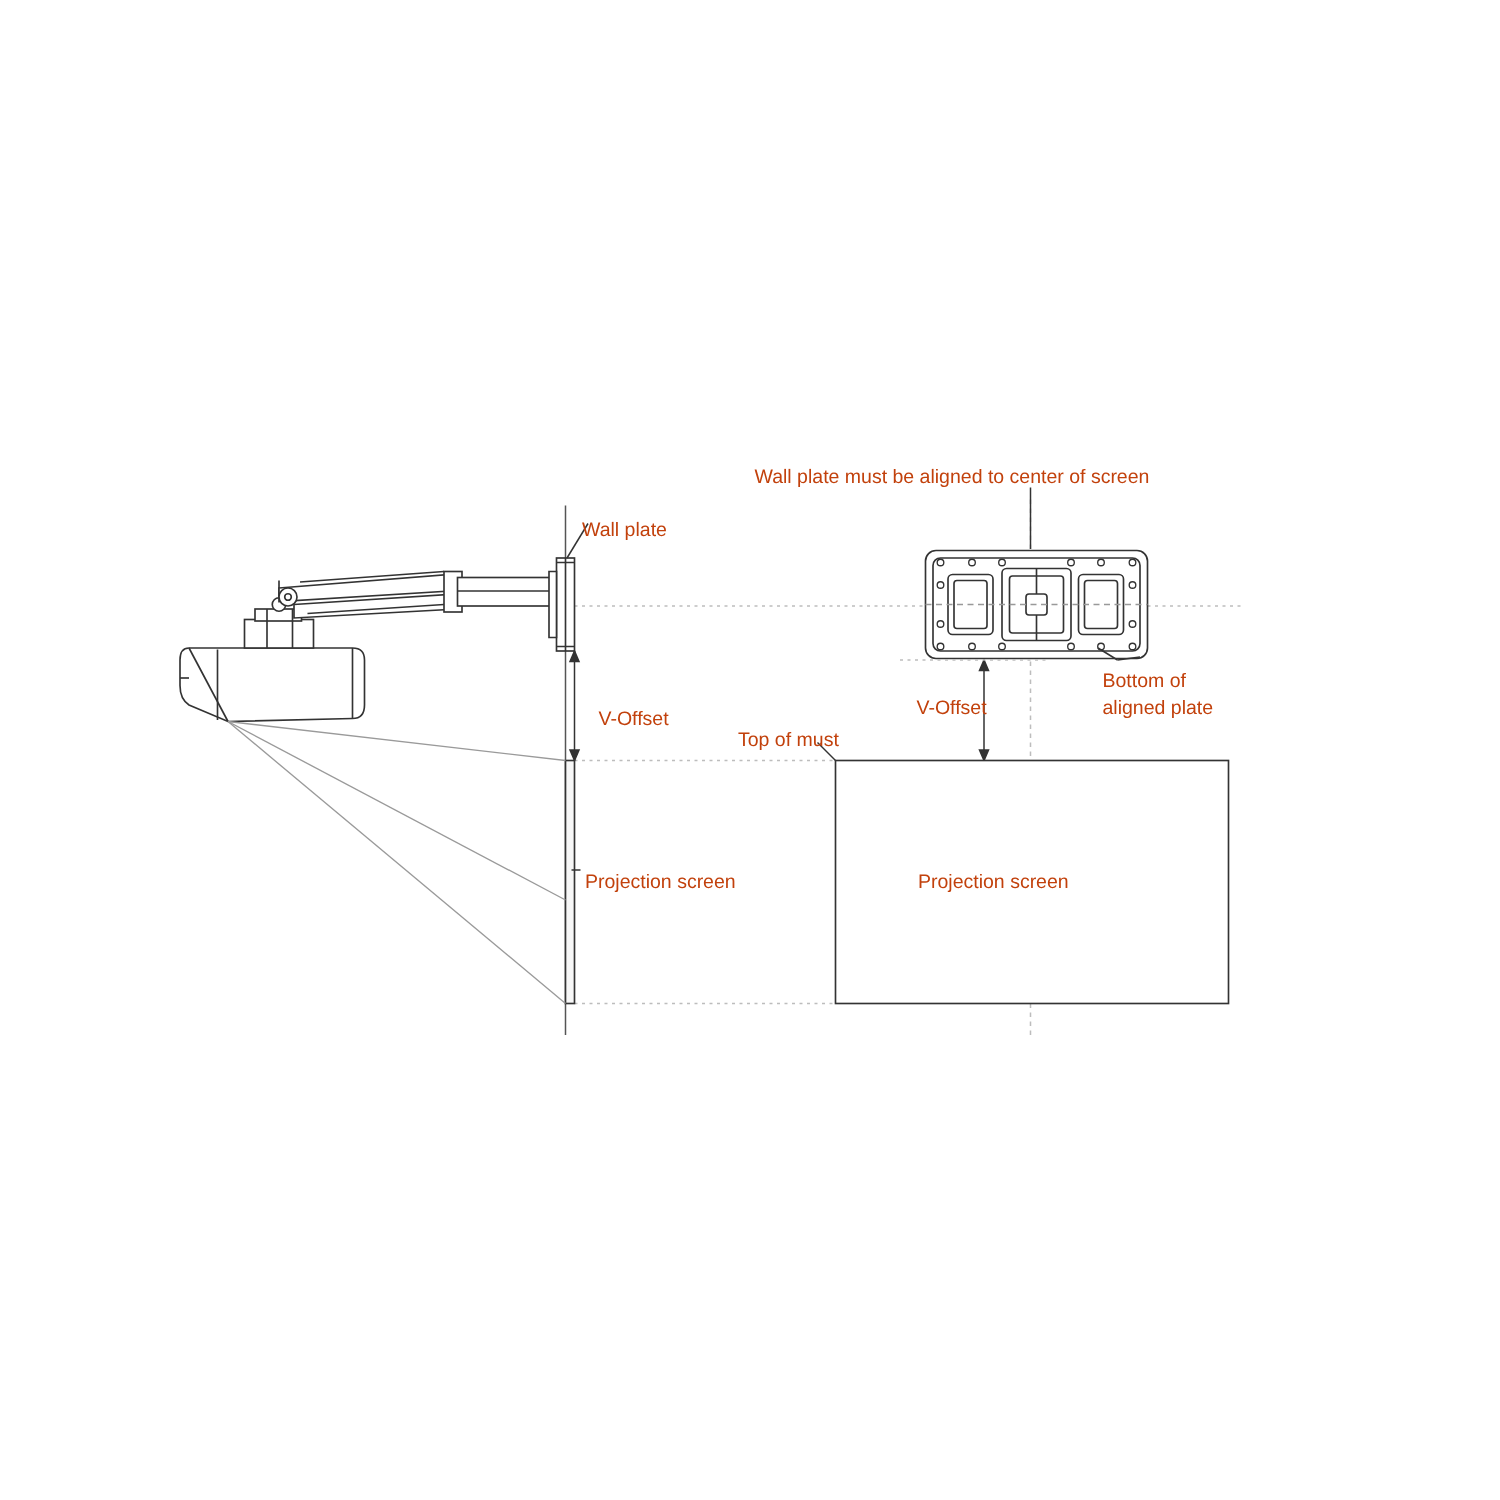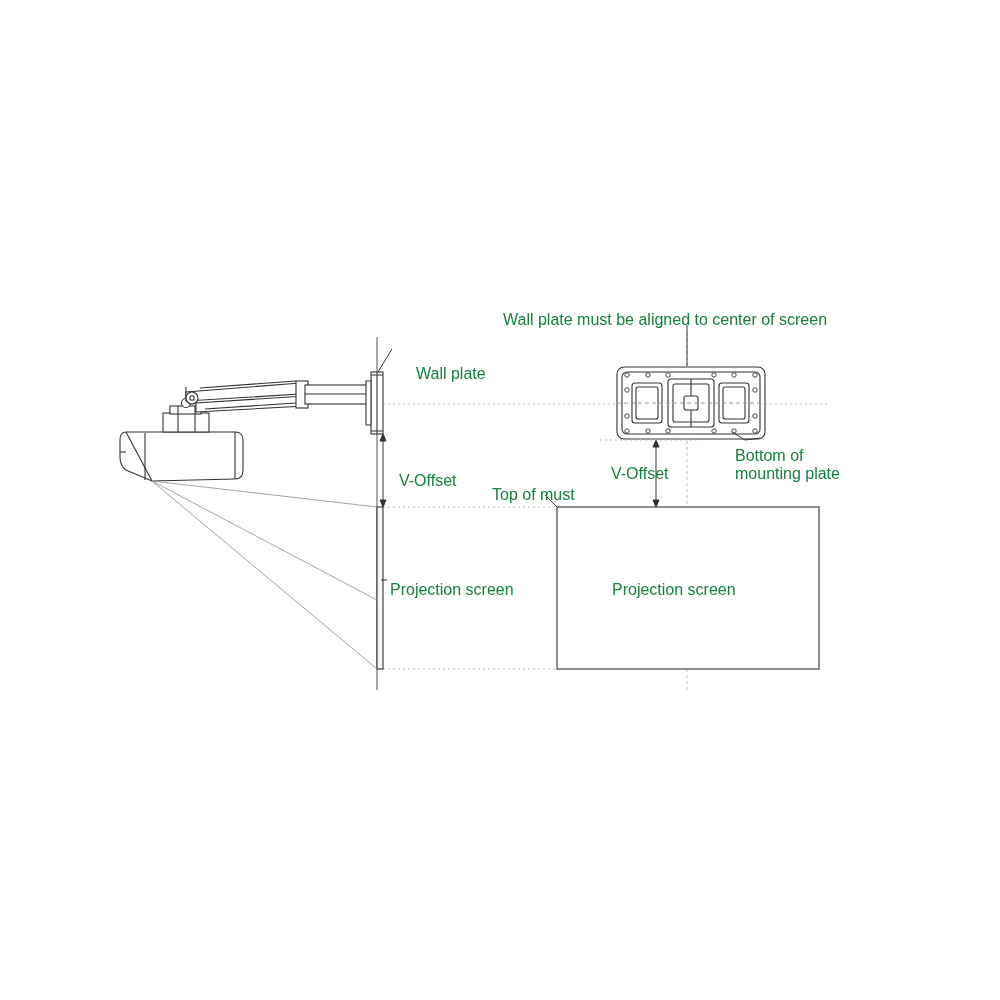--- a/index.html
+++ b/index.html
@@ -22,22 +22,22 @@
   svg#diagram-svg {
     position: absolute;
     left: 0;
     top: 0;
     width: 1000px;
     height: 1000px;
   }
   .lbl {
     position: absolute;
     font-family: "Liberation Sans", sans-serif;
-    font-size: 16px;
-    color: #15803d;
+    font-size: 13px;
+    color: #c2410c;
     white-space: nowrap;
     line-height: 1.25;
   }
 </style>
 </head>
 <body>
 
 <div id="diagram-root">
 
   <svg id="diagram-svg" viewBox="0 0 1000 1000">
@@ -184,31 +184,31 @@
     <g stroke="#333333" stroke-width="1.1" fill="#ffffff">
       <rect x="557" y="507" width="262" height="162"></rect>
     </g>
 
     <g stroke="#333333" stroke-width="1" fill="none">
       <line x1="545" y1="495" x2="557" y2="507"></line>
     </g>
 
   </svg>
 
-  <div class="lbl" style="left:416px; top:345px;margin-top:19px;">Wall plate</div>
+  <div class="lbl" style="left:388px; top:345px;">Wall plate</div>
 
   <div class="lbl" style="left:503px; top:310px;">Wall plate must be aligned to center of screen</div>
 
   <div class="lbl" style="left:399px; top:471px;">V-Offset</div>
 
   <div class="lbl" style="left:611px; top:464px;">V-Offset</div>
 
   <div class="lbl" style="left:735px; top:446px;">Bottom of</div>
 
-  <div class="lbl" style="left:735px; top:464px;">mounting plate</div>
+  <div class="lbl" style="left:735px; top:464px;">aligned plate</div>
 
   <div class="lbl" style="left:492px; top:485px;">Top of must</div>
 
   <div class="lbl" style="left:390px; top:580px;">Projection screen</div>
 
   <div class="lbl" style="left:612px; top:580px;">Projection screen</div>
 
 </div>
 
 </body></html>

